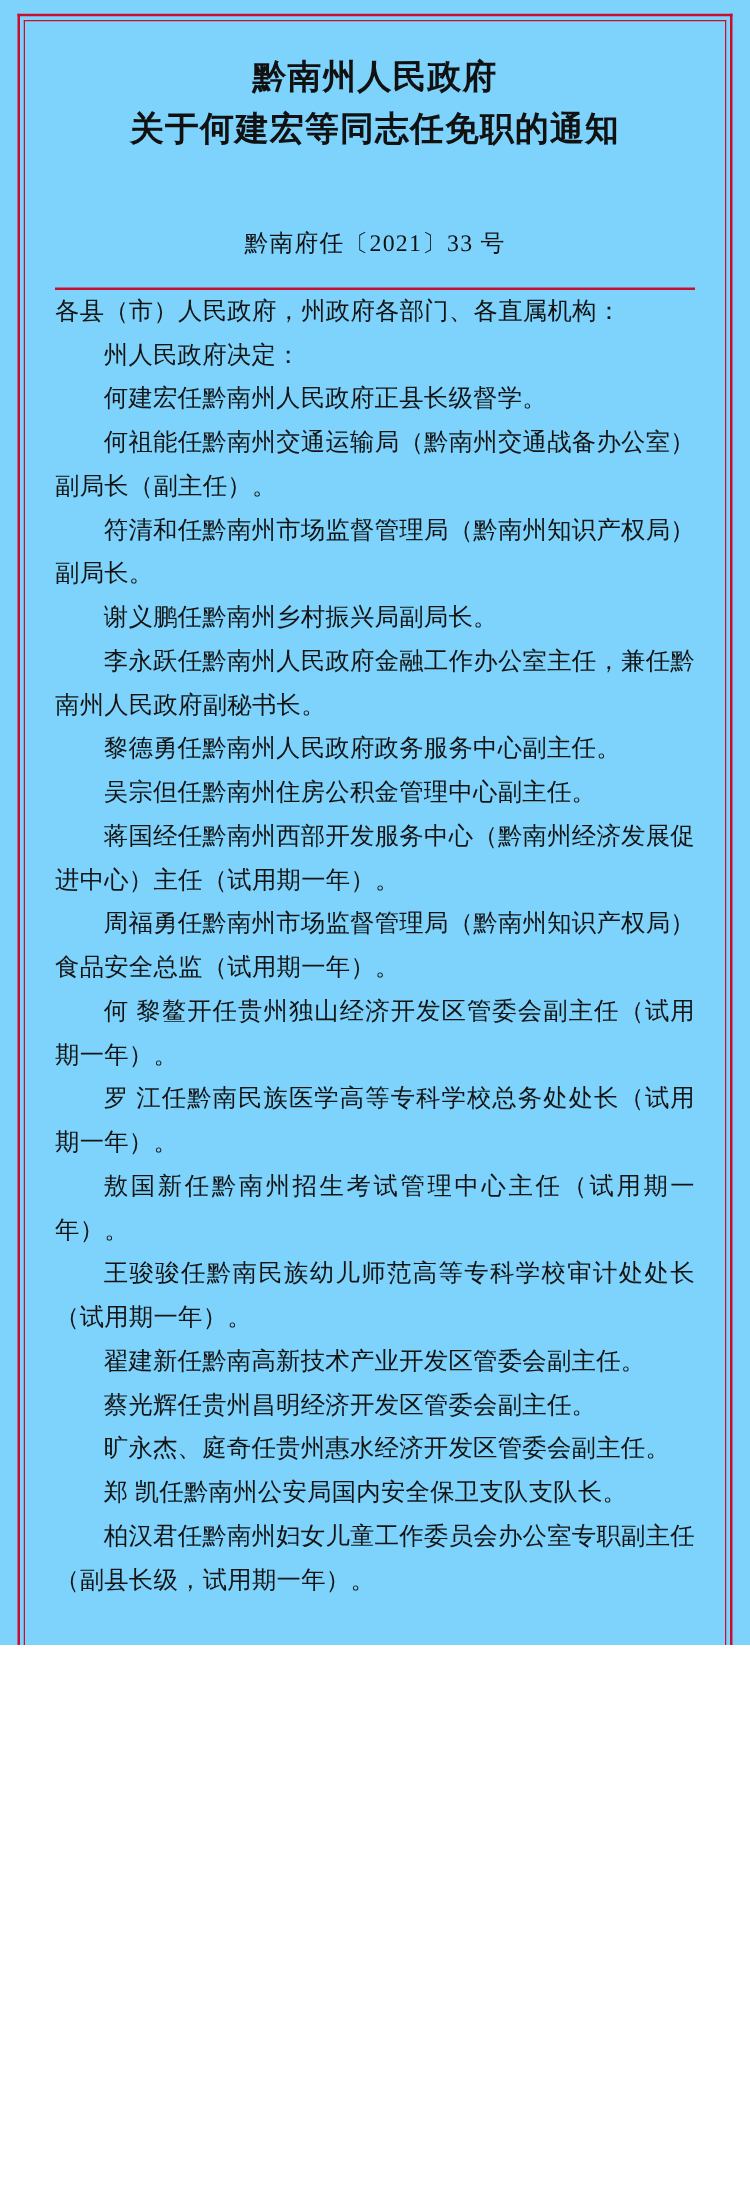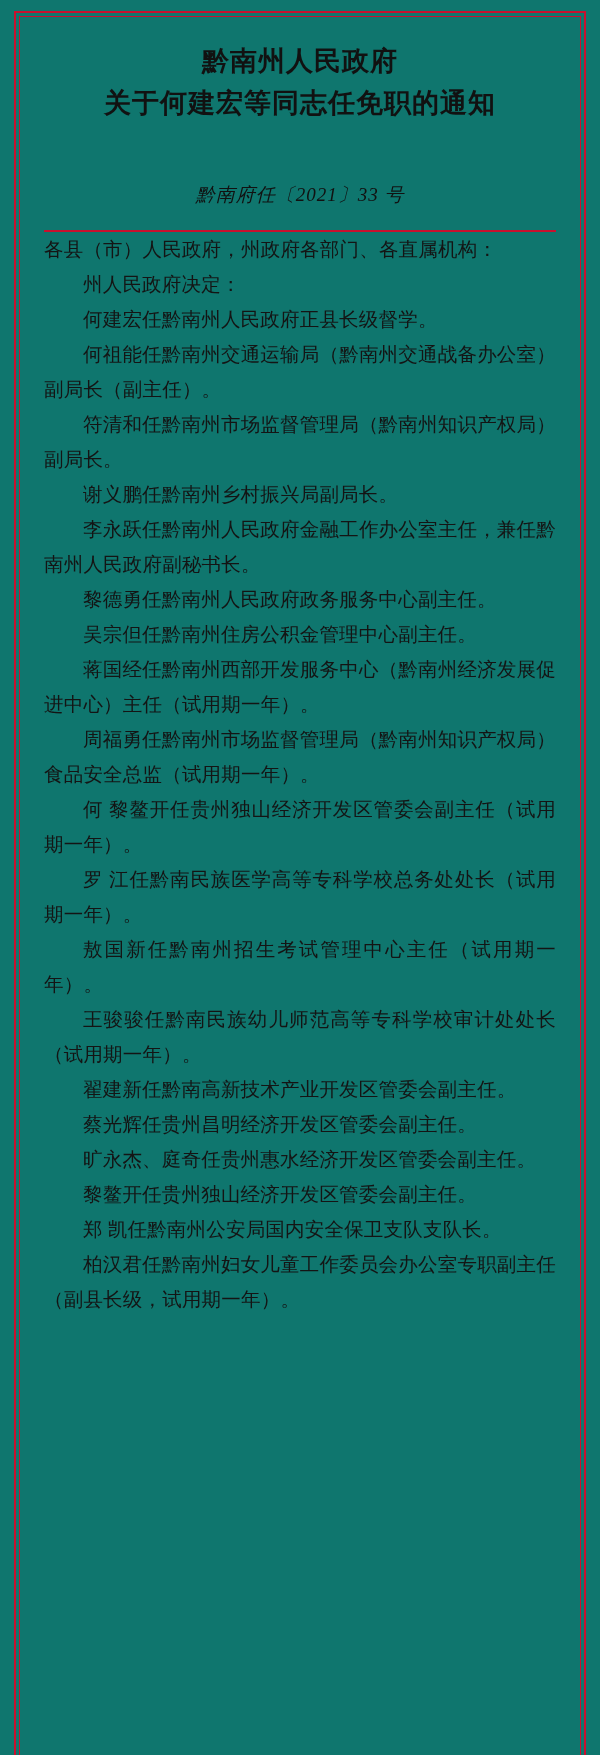--- a/index.html
+++ b/index.html
@@ -9,23 +9,23 @@
   }
   body {
     width: 600px;
     height: 1755px;
     font-family: "Liberation Serif", "DejaVu Serif", serif;
     color: #1a1a1a;
   }
   .page {
     position: relative;
     width: 600px;
-    height: 1755px;
+    height: 1316px;
     box-sizing: border-box;
-    background: #0f766e;
+    background: #7dd3fc;
     overflow: hidden;
   }
   
   .frame-outer {
     position: absolute;
     left: 14px;
     top: 11px;
     right: 14px;
     bottom: 0;
     border: 2px solid #c8102e;
@@ -64,21 +64,20 @@
     display: block;
   }
   .doc-number-wrap {
     margin-top: 58px;
     text-align: center;
   }
   .doc-number {
     font-size: 19px;
     letter-spacing: 1px;
     color: #111111;
-    font-style: italic;
   }
   .red-rule {
     margin-top: 22px;
     height: 2px;
     background: #c8102e;
     width: 100%;
   }
   .body-text {
     font-size: 19.5px;
     line-height: 35px;
@@ -130,19 +129,18 @@
       <p class="indent">吴宗但任黔南州住房公积金管理中心副主任。</p>
       <p class="indent">蒋国经任黔南州西部开发服务中心（黔南州经济发展促进中心）主任（试用期一年）。</p>
       <p class="indent">周福勇任黔南州市场监督管理局（黔南州知识产权局）食品安全总监（试用期一年）。</p>
       <p class="indent">何 黎鳌开任贵州独山经济开发区管委会副主任（试用期一年）。</p>
       <p class="indent">罗 江任黔南民族医学高等专科学校总务处处长（试用期一年）。</p>
       <p class="indent">敖国新任黔南州招生考试管理中心主任（试用期一年）。</p>
       <p class="indent">王骏骏任黔南民族幼儿师范高等专科学校审计处处长（试用期一年）。</p>
       <p class="indent">翟建新任黔南高新技术产业开发区管委会副主任。</p>
       <p class="indent">蔡光辉任贵州昌明经济开发区管委会副主任。</p>
       <p class="indent">旷永杰、庭奇任贵州惠水经济开发区管委会副主任。</p>
-      <p class="indent">黎鳌开任贵州独山经济开发区管委会副主任。</p>
       <p class="indent">郑 凯任黔南州公安局国内安全保卫支队支队长。</p>
       <p class="indent">柏汉君任黔南州妇女儿童工作委员会办公室专职副主任（副县长级，试用期一年）。</p>
     </div>
 
   </div>
 </div>
 
 </body></html>

